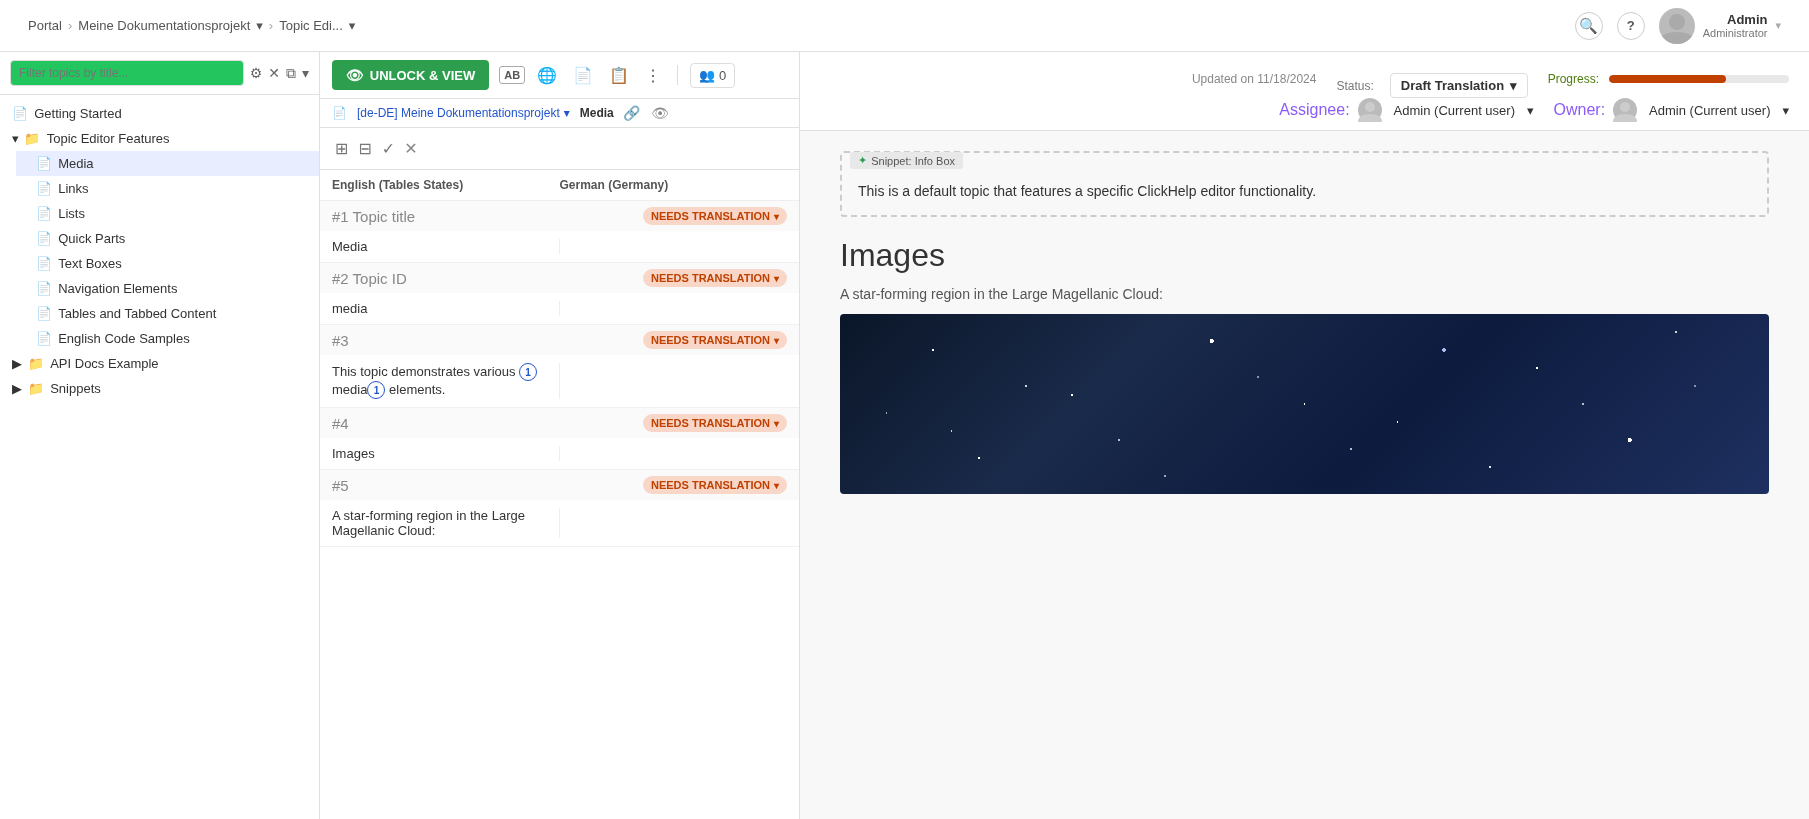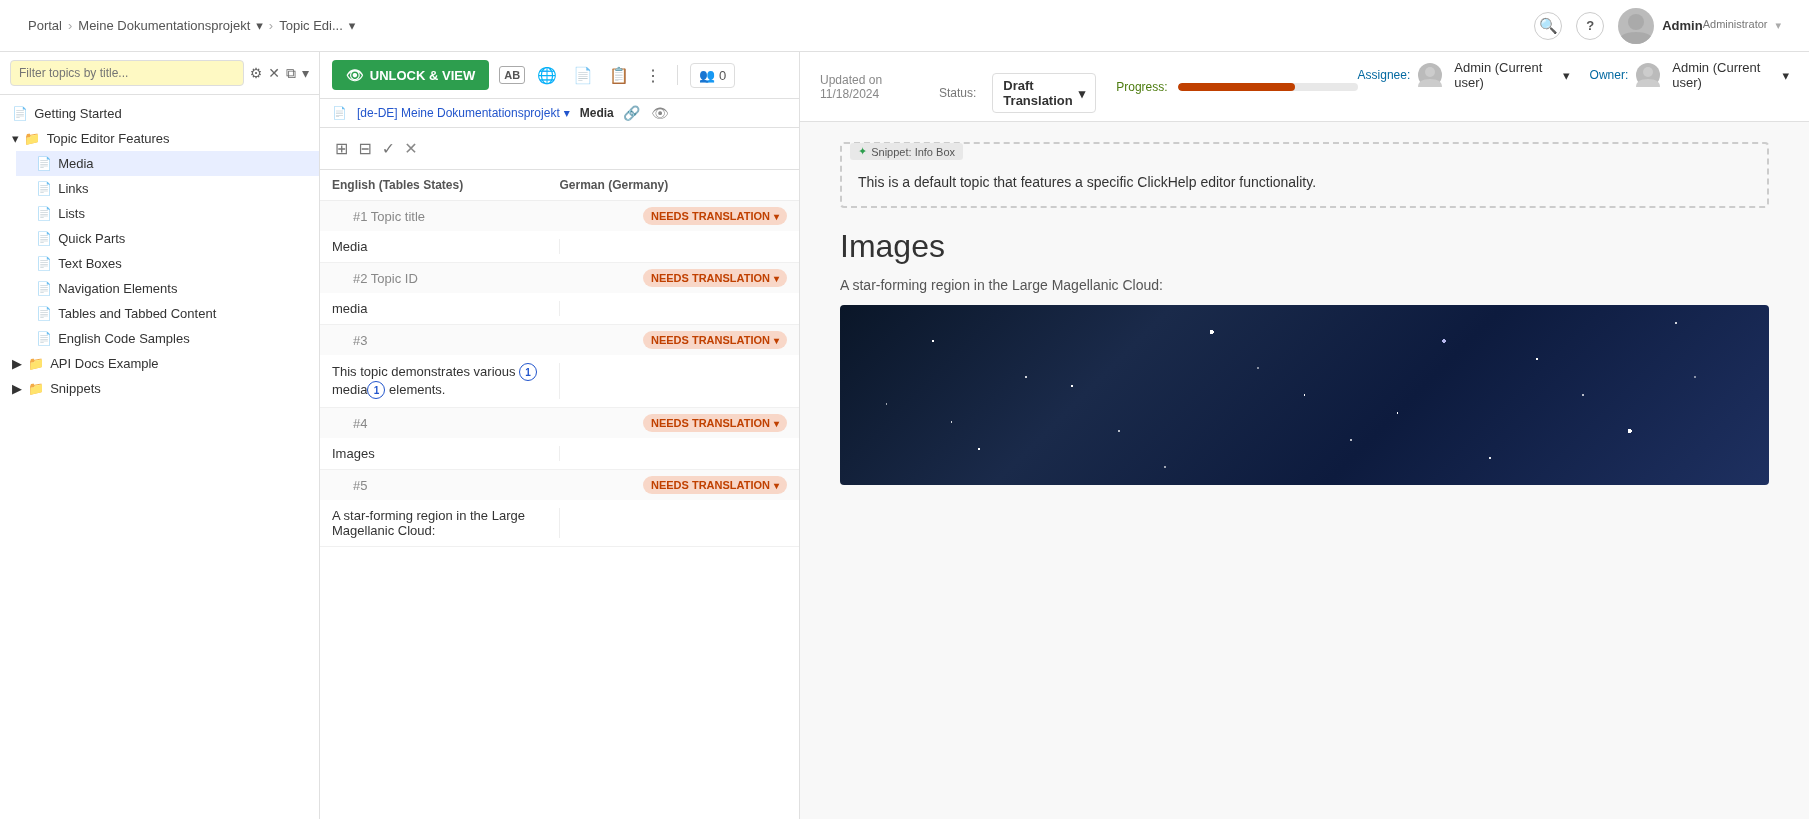--- a/index.html
+++ b/index.html
@@ -11,32 +11,32 @@
       background: #fff; border-bottom: 1px solid #e0e0e0;
       padding: 0 28px; height: 52px;
     }
     .breadcrumb { display: flex; align-items: center; gap: 6px; font-size: 13px; color: #555; }
     .breadcrumb span { cursor: pointer; }
     .breadcrumb-sep { color: #aaa; }
     .top-right { display: flex; align-items: center; gap: 14px; }
     .top-icon { width: 28px; height: 28px; border-radius: 50%; border: 1px solid #ccc; display: flex; align-items: center; justify-content: center; cursor: pointer; font-size: 15px; color: #555; background: #fff; }
     .user-info { display: flex; align-items: center; gap: 8px; cursor: pointer; }
     .avatar { width: 36px; height: 36px; border-radius: 50%; background: #bbb; display: flex; align-items: center; justify-content: center; font-size: 16px; color: #fff; overflow: hidden; }
-    .user-text { display: flex; flex-direction: row; text-align: right; }
+    .user-text { display: flex; flex-direction: column; text-align: right; }
     .user-name { font-weight: 600; font-size: 13px; }
     .user-role { font-size: 11px; color: #777; }
     .chevron { color: #aaa; font-size: 11px; }
 
     
     .main-layout { display: flex; height: calc(100vh - 52px); }
 
     
     .sidebar { width: 320px; background: #fff; border-right: 1px solid #e0e0e0; display: flex; flex-direction: column; overflow: hidden; }
     .sidebar-filter { display: flex; align-items: center; gap: 6px; padding: 8px 10px; border-bottom: 1px solid #e0e0e0; }
-    .filter-input { flex: 1; border: 1px solid #ddd; border-radius: 4px; padding: 5px 8px; font-size: 12px; color: #555; background: #fef9c3; }
+    .filter-input { flex: 1; border: 1px solid #ddd; border-radius: 4px; padding: 5px 8px; font-size: 12px; color: #555; background: #22c55e; }
     .filter-icons { display: flex; gap: 6px; align-items: center; }
     .icon-btn { cursor: pointer; color: #666; font-size: 14px; }
     .sidebar-tree { flex: 1; overflow-y: auto; padding: 6px 0; }
     .tree-item { display: flex; align-items: center; gap: 6px; padding: 5px 12px; cursor: pointer; font-size: 13px; color: #333; }
     .tree-item .icon { font-size: 13px; color: #777; }
     .tree-group { padding-left: 16px; }
     .tree-group-item { display: flex; align-items: center; gap: 6px; padding: 5px 12px 5px 20px; cursor: pointer; font-size: 13px; color: #333; }
     .tree-group-item.active { background: #e8eeff; }
     .tree-parent { display: flex; align-items: center; gap: 6px; padding: 5px 12px; cursor: pointer; font-size: 13px; font-weight: 500; color: #333; }
 
@@ -61,41 +61,41 @@
     .search-field { flex: 1; border: 1px solid #ddd; border-radius: 4px; padding: 5px 10px; font-size: 13px; }
     .search-clear { color: #888; cursor: pointer; font-size: 16px; }
 
     .col-headers { display: flex; padding: 8px 12px; font-size: 12px; font-weight: 600; color: #555; border-bottom: 1px solid #eee; gap: 0; }
     .col-english { flex: 1; }
     .col-german { flex: 1; }
 
     .translation-list { flex: 1; overflow-y: auto; }
     .trans-row { border-bottom: 1px solid #f0f0f0; }
     .trans-row-header { display: flex; align-items: center; justify-content: space-between; padding: 6px 12px; background: #fafafa; }
-    .row-num { font-size: 13px; color: #888; margin-left: 21px; }
+    .row-num { font-size: 15px; color: #888; }
     .needs-trans-badge { background: #f8d7c8; color: #c04000; font-size: 11px; font-weight: 600; padding: 3px 8px; border-radius: 12px; display: flex; align-items: center; gap: 4px; cursor: pointer; }
     .needs-trans-badge .chev { font-size: 10px; }
     .trans-row-content { display: flex; padding: 8px 12px; gap: 0; }
     .trans-english { flex: 1; font-size: 13px; color: #333; padding-right: 8px; }
     .trans-german { flex: 1; font-size: 13px; color: #ccc; border-left: 1px solid #eee; padding-left: 8px; }
     .inline-badge { display: inline-flex; align-items: center; justify-content: center; width: 18px; height: 18px; border-radius: 50%; border: 1px solid #2255cc; color: #2255cc; font-size: 10px; font-weight: 600; }
 
     
     .content-panel { flex: 1; display: flex; flex-direction: column; overflow: hidden; background: #f8f8f8; }
-    .content-topbar { display: flex; align-items: flex-start; justify-content: space-between; padding: 8px 20px; background: #fff; border-bottom: 1px solid #e0e0e0; }
+    .content-topbar { display: flex; align-items: flex-end; justify-content: space-between; padding: 8px 20px; background: #fff; border-bottom: 1px solid #e0e0e0; flex-direction: column; }
     .status-area { display: flex; align-items: center; gap: 16px; margin-top: 13px; }
     .status-label { font-size: 12px; color: #777; }
     .status-select { display: flex; align-items: center; gap: 6px; font-size: 13px; font-weight: 600; color: #333; cursor: pointer; background: #fff; border: 1px solid #ddd; border-radius: 4px; padding: 4px 10px; }
     .progress-area { display: flex; align-items: center; gap: 10px; }
     .progress-label { font-size: 12px; color: #4d7c0f; }
     .progress-bar { width: 180px; height: 8px; background: #e8e8e8; border-radius: 4px; overflow: hidden; }
     .progress-fill { height: 100%; background: #c04000; border-radius: 4px; }
     .assignee-area { display: flex; align-items: center; gap: 20px; }
     .assignee-item { display: flex; align-items: center; gap: 8px; }
-    .assignee-label { font-size: 12px; color: #0369a1; }
+    .assignee-label { font-size: 16px; color: #8b5cf6; }
     .assignee-value { display: flex; align-items: center; gap: 12px; font-size: 13px; cursor: pointer; }
     .assignee-avatar { width: 24px; height: 24px; border-radius: 50%; background: #bbb; display: flex; align-items: center; justify-content: center; font-size: 12px; color: #fff; }
     .updated-text { font-size: 12px; color: #888; }
 
     .content-body { flex: 1; overflow-y: auto; padding: 20px 40px; }
     .snippet-box { border: 2px dashed #ccc; border-radius: 4px; padding: 16px; margin-bottom: 20px; position: relative; }
     .snippet-label { position: absolute; top: -1px; left: 8px; background: #e8e8e8; color: #555; font-size: 11px; padding: 2px 8px; border-radius: 3px; display: flex; align-items: center; gap: 4px; }
     .snippet-label-icon { font-size: 11px; color: #2d9e4e; }
     .snippet-content { font-size: 14px; color: #333; margin-top: 14px; }
     .topic-desc { font-size: 14px; color: #555; margin-bottom: 20px; }

